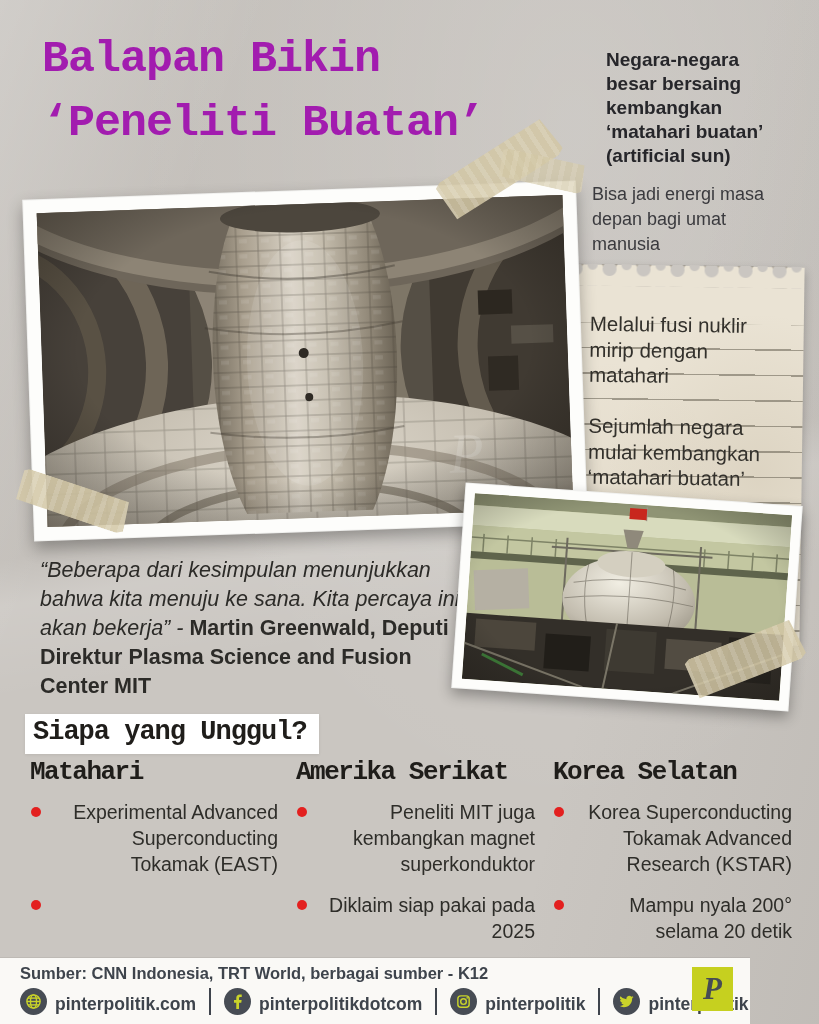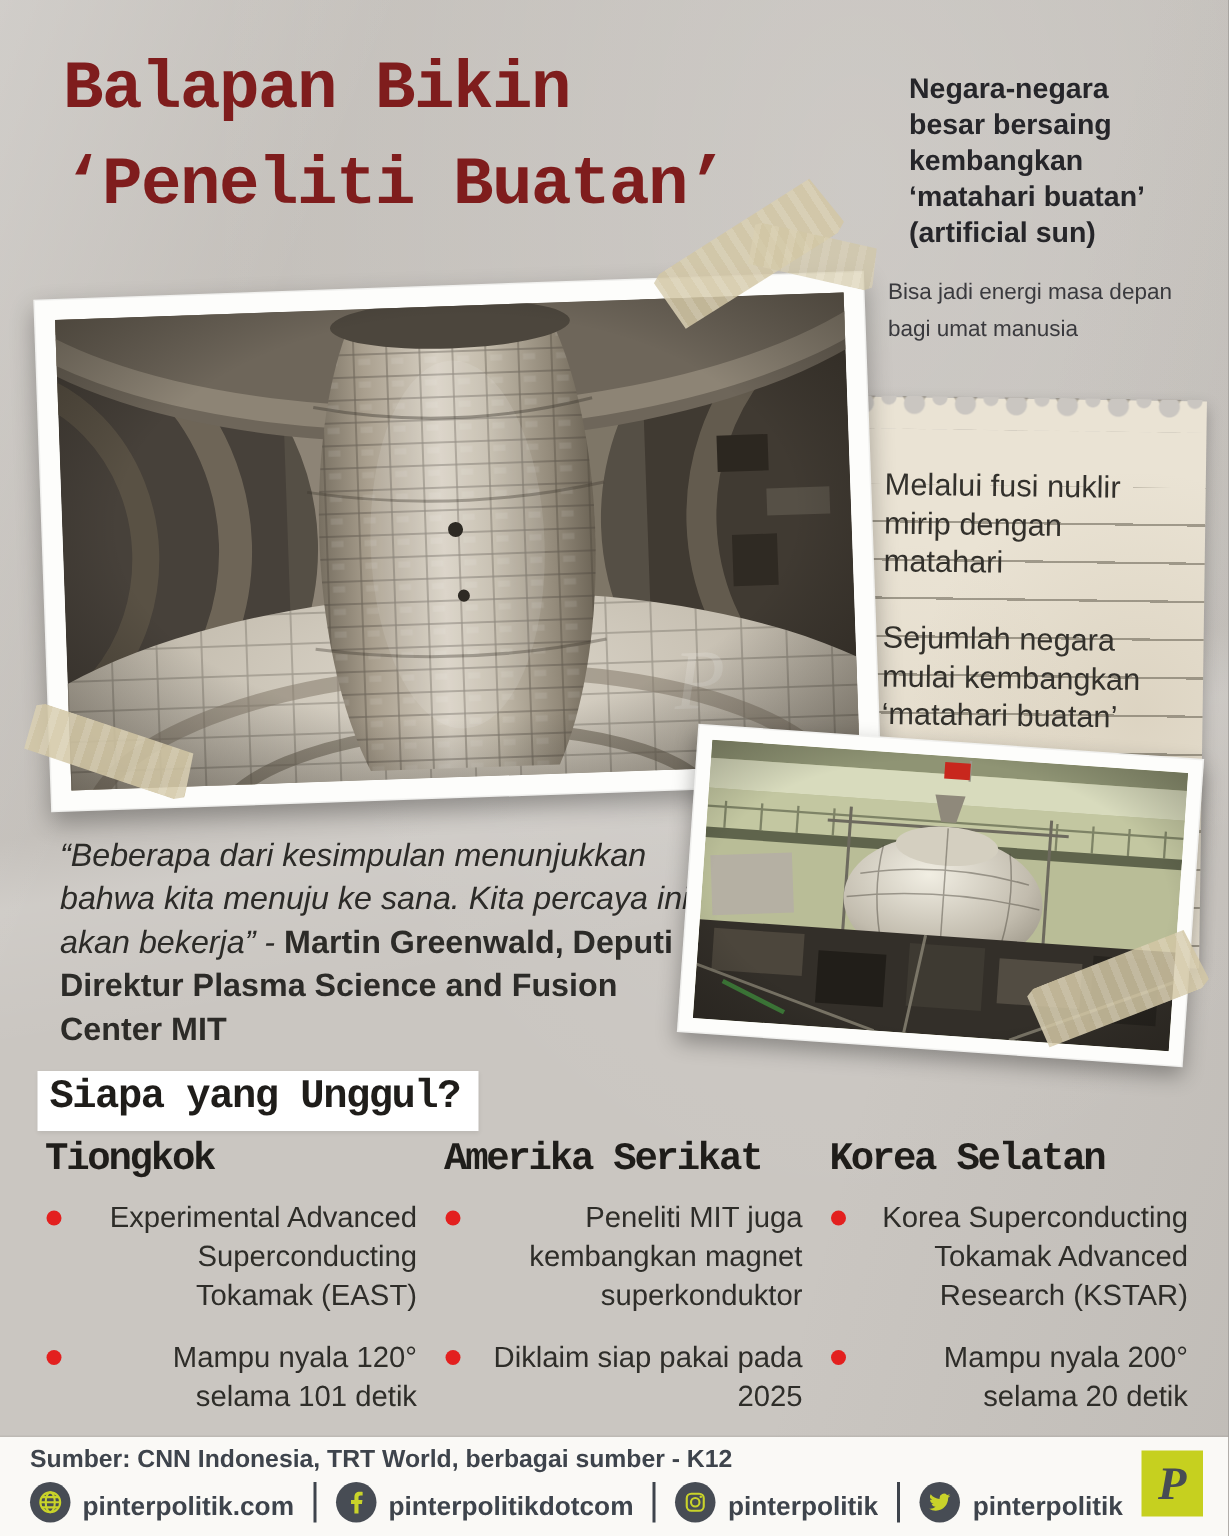--- a/index.html
+++ b/index.html
@@ -23,26 +23,26 @@
       linear-gradient(112deg, rgba(255,255,255,.22) 0%, rgba(255,255,255,0) 22%),
       linear-gradient(285deg, rgba(110,105,98,.10) 0%, rgba(0,0,0,0) 30%),
       radial-gradient(ellipse at 70% 12%, rgba(255,255,255,.16), rgba(0,0,0,0) 55%),
       linear-gradient(170deg, rgba(120,115,108,.08) 48%, rgba(255,255,255,.10) 52%, rgba(0,0,0,0) 60%);
   }
 
   
   .title{
     position:absolute;left:42px;top:28px;z-index:2;
     font-family:"Liberation Mono","DejaVu Sans Mono",monospace;
-    font-weight:700;font-size:45px;line-height:64px;color:#7f1d1d;
+    font-weight:700;font-size:45px;line-height:64px;color:#a21caf;
     letter-spacing:-1px;white-space:nowrap;
   }
   .intro{position:absolute;left:592px;top:34px;width:200px;z-index:2;}
   .intro-bold{margin:14px;font-weight:700;font-size:19px;line-height:24px;color:#26262a;}
-  .intro-body{margin:14px 0 0;font-size:15px;line-height:25px;color:#3a3a3e;}
+  .intro-body{margin:14px 0 0;font-size:18px;line-height:25px;color:#3a3a3e;}
 
   
   .note{
     position:absolute;left:564px;top:266px;width:238px;height:378px;z-index:2;
     background:
       radial-gradient(ellipse at 82% 55%, rgba(150,133,100,.16), rgba(0,0,0,0) 55%),
       radial-gradient(ellipse at 20% 85%, rgba(150,133,100,.10), rgba(0,0,0,0) 50%),
       var(--paper);
     transform:rotate(.8deg);
     box-shadow:0 4px 10px rgba(0,0,0,.25);
@@ -106,21 +106,21 @@
   .col:nth-child(3){width:257px;}
   .col h2{margin:0 0 12px;font-family:"Liberation Mono","DejaVu Sans Mono",monospace;
     font-weight:700;font-size:26px;color:#1f1d1a;letter-spacing:-1.5px;white-space:nowrap;}
   .col ul{list-style:none;margin:0;padding:0;text-align:right;}
   .col li{position:relative;padding-left:23px;margin-bottom:15px;
     font-size:19.5px;line-height:26px;color:#2e2d29;}
   .col li .dot{position:absolute;left:1px;top:8px;width:10px;height:10px;border-radius:50%;
     background:var(--bullet-red);}
 
   
-  .footer{position:absolute;left:0;bottom:0;width:819px;height:66px;background:#faf9f6;z-index:6;
+  .footer{position:absolute;left:0;bottom:0;width:750px;height:66px;background:#faf9f6;z-index:6;
     box-shadow:0 -1px 0 rgba(0,0,0,.06);}
   .source{position:absolute;left:20px;top:6px;font-size:16.5px;font-weight:700;color:var(--slate);}
   .social-row{position:absolute;left:20px;top:30px;display:flex;align-items:center;gap:13px;}
   .social{display:flex;align-items:flex-end;gap:8px;cursor:pointer;}
   .social .label{font-size:17.5px;font-weight:700;color:var(--slate);}
   .icon-circle{width:27px;height:27px;border-radius:50%;background:#474c54;
     display:flex;align-items:center;justify-content:center;flex:0 0 auto;}
   .icon-circle svg{display:block;}
   .divider{width:2px;height:27px;background:var(--slate);}
   .p-logo{position:absolute;right:17px;top:9px;width:41px;height:44px;
@@ -279,24 +279,24 @@
   <div class="tape t4"></div>
 
   <div class="quote">
     <span class="qt">“Beberapa dari kesimpulan menunjukkan bahwa kita menuju ke sana. Kita percaya ini akan bekerja” - </span><span class="attr">Martin Greenwald, Deputi Direktur Plasma Science and Fusion Center MIT</span>
   </div>
 
   <div class="section-heading">Siapa yang Unggul?</div>
 
   <div class="columns">
     <div class="col">
-      <h2>Tiongkok</h2>
+      <h2>Matahari</h2>
       <ul>
         <li><span class="dot"></span><span>Experimental Advanced Superconducting Tokamak (EAST)</span></li>
-        <li><span class="dot"></span><span>Mampu nyala 120° selama 101 detik</span></li>
+        <li><span class="dot"></span></li>
       </ul>
     </div>
     <div class="col">
       <h2>Amerika Serikat</h2>
       <ul>
         <li><span class="dot"></span><span>Peneliti MIT juga kembangkan magnet superkonduktor</span></li>
         <li><span class="dot"></span><span>Diklaim siap pakai pada 2025</span></li>
       </ul>
     </div>
     <div class="col">

